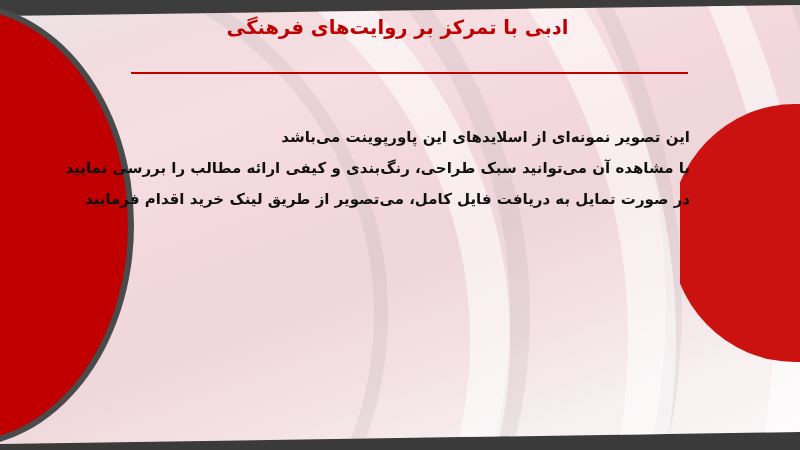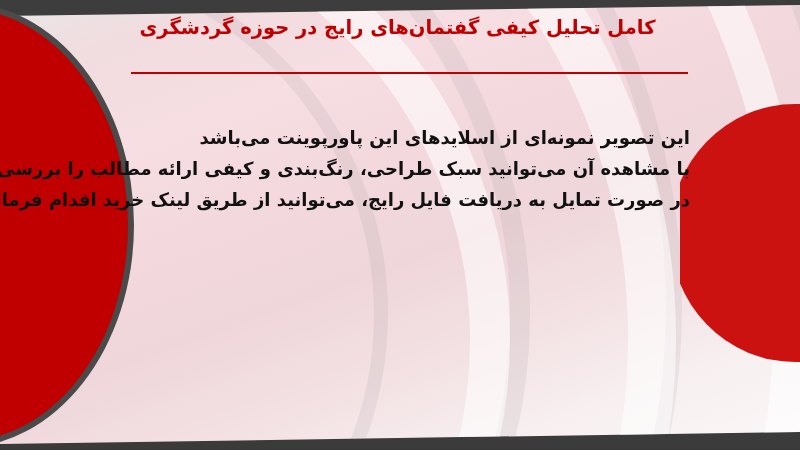--- a/index.html
+++ b/index.html
@@ -147,21 +147,21 @@
   .body-block {
     position: absolute;
     right: 110px;
     top: 122px;
     width: 580px;
     text-align: right;
     direction: rtl;
   }
   .body-line {
     color: #111111;
-    font-size: 18px;
+    font-size: 15px;
     font-weight: bold;
     line-height: 31px;
     white-space: nowrap;
   }
 
   
   .bottom-sheen {
     position: absolute;
     left: 0;
     bottom: 0;
@@ -193,23 +193,23 @@
 
     <div class="bottom-sheen"></div>
   </div>
 
   <div class="left-disc-clip">
     <div class="left-disc"></div>
     <div class="left-disc-ring"></div>
   </div>
 
   <div class="title-block">
-    <div class="title-line">کامل تحلیل کیفی گفتمان‌های رایج در حوزه گردشگری</div>
+    <div class="title-line">ادبی با تمرکز بر روایت‌های فرهنگی</div>
   </div>
   <div class="title-rule"></div>
 
   <div class="body-block">
     <div class="body-line">این تصویر نمونه‌ای از اسلایدهای این پاورپوینت می‌باشد</div>
     <div class="body-line">با مشاهده آن می‌توانید سبک طراحی، رنگ‌بندی و کیفی ارائه مطالب را بررسی نمایید</div>
-    <div class="body-line">در صورت تمایل به دریافت فایل رایج، می‌توانید از طریق لینک خرید اقدام فرمایید</div>
+    <div class="body-line">در صورت تمایل به دریافت فایل کامل، می‌تصویر از طریق لینک خرید اقدام فرمایید</div>
   </div>
 
 </div>
 
 </body></html>

